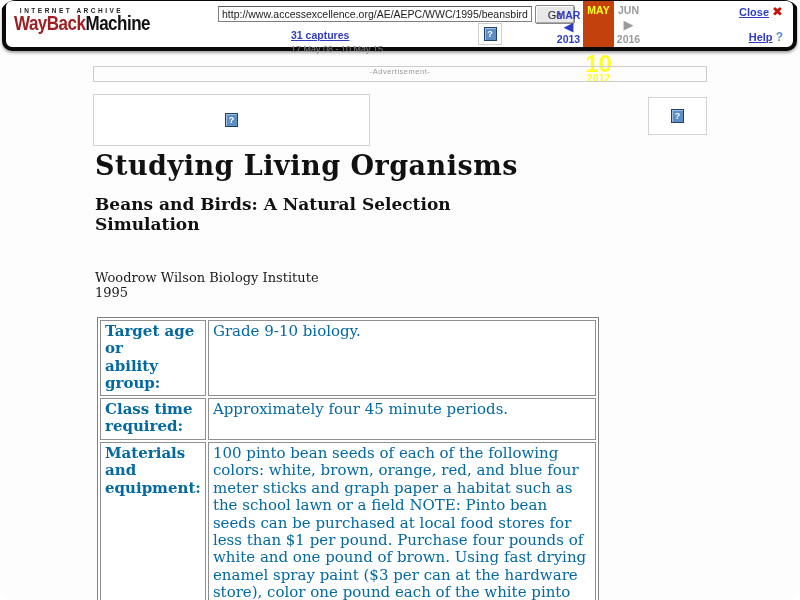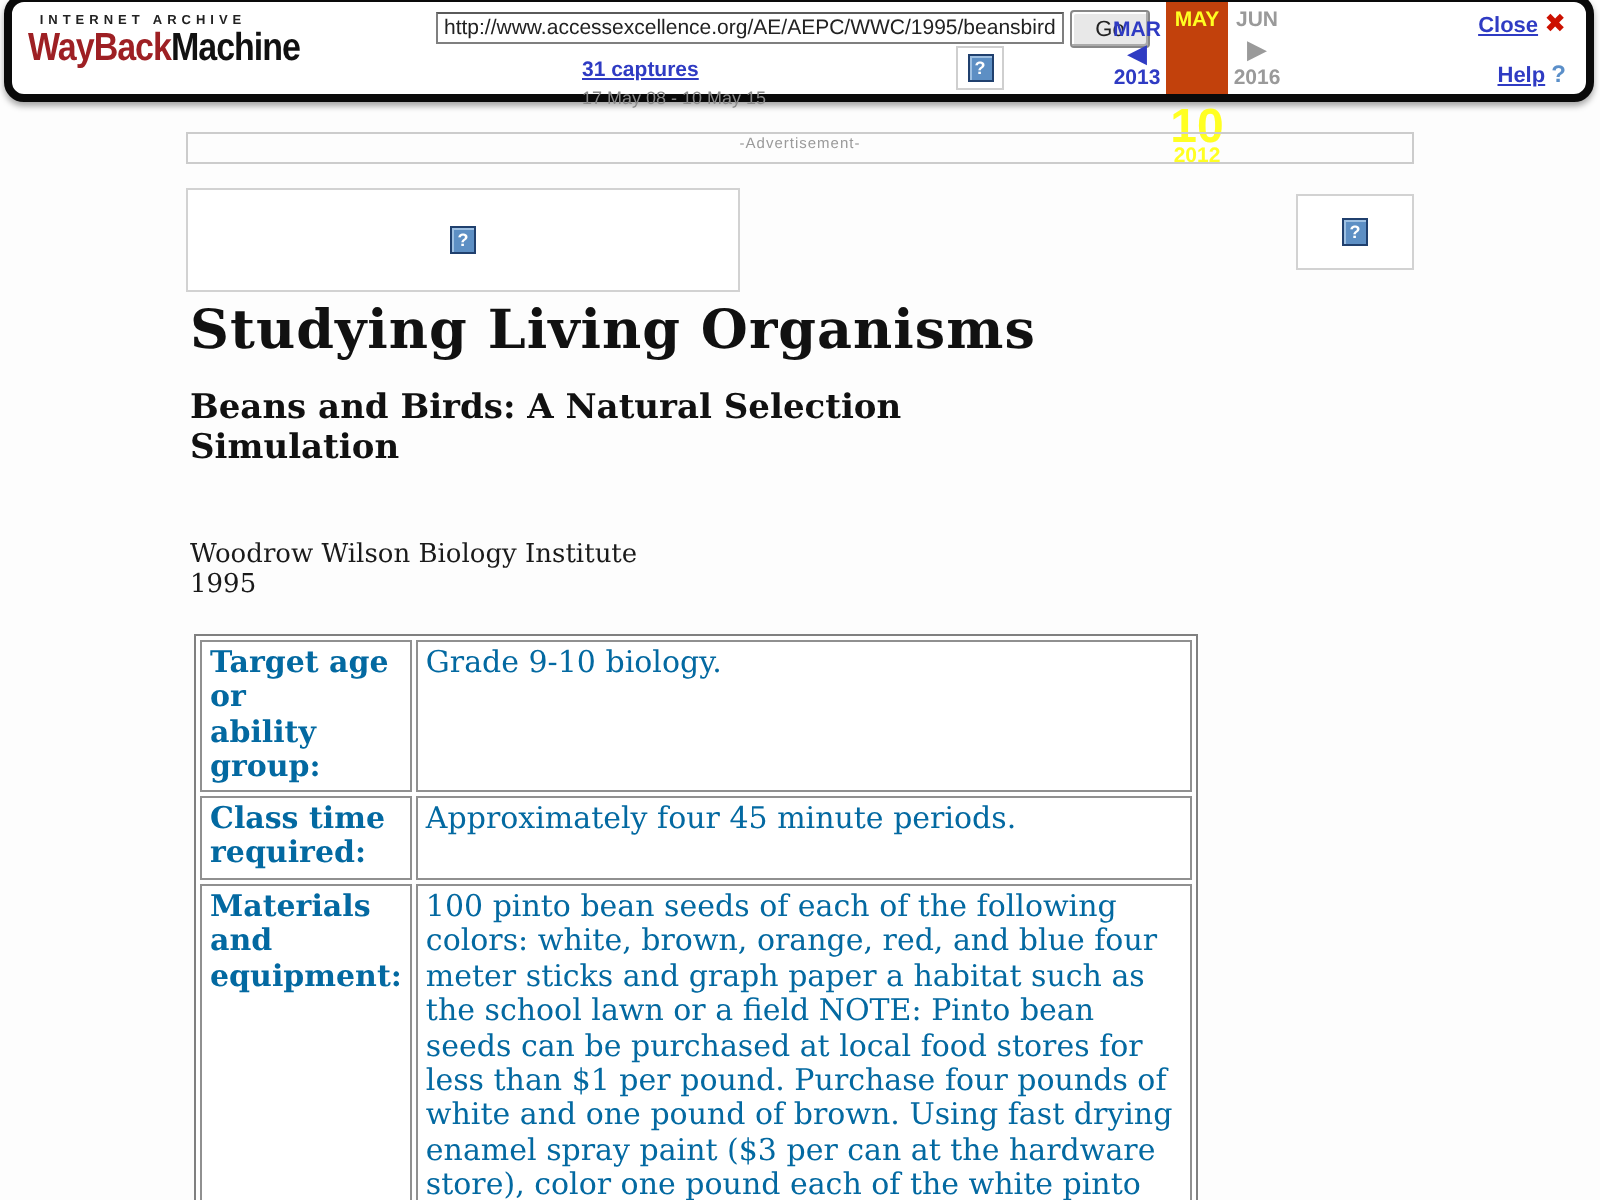--- a/index.html
+++ b/index.html
@@ -1,18 +1,18 @@
 <!DOCTYPE html>
 <html><head>
 <meta charset="utf-8">
 <style>
   * { margin:0; padding:0; box-sizing:border-box; }
   html,body { width:800px; height:600px; overflow:hidden; background:#ffffff;
               font-family:"DejaVu Serif", serif; }
-  .viewport { position:relative; width:800px; height:600px; background:#fdfdfd; overflow:hidden; }
+  .viewport { position:relative; width:800px; height:600px; background:#fdfdfd; overflow:hidden;border-radius:16px; }
 
   
   .wb-frame { position:absolute; left:2px; top:-3px; width:795px; height:54px;
               background:#ffffff; border:4px solid #0a0a0a; border-radius:10px;
               box-shadow:0 2px 3px rgba(0,0,0,.35);
               font-family:"Liberation Sans","DejaVu Sans",sans-serif; }
   .wb-logo { position:absolute; left:8px; top:6px; width:115px; cursor:pointer; }
   .wb-logo-top { font-size:6.5px; font-weight:bold; letter-spacing:2.5px; color:#222; text-align:center; }
   .wb-logo-main { font-size:17px; font-weight:bold; letter-spacing:-0.5px; line-height:17px;
                   transform:scaleY(1.15); transform-origin:top left; white-space:nowrap; }

